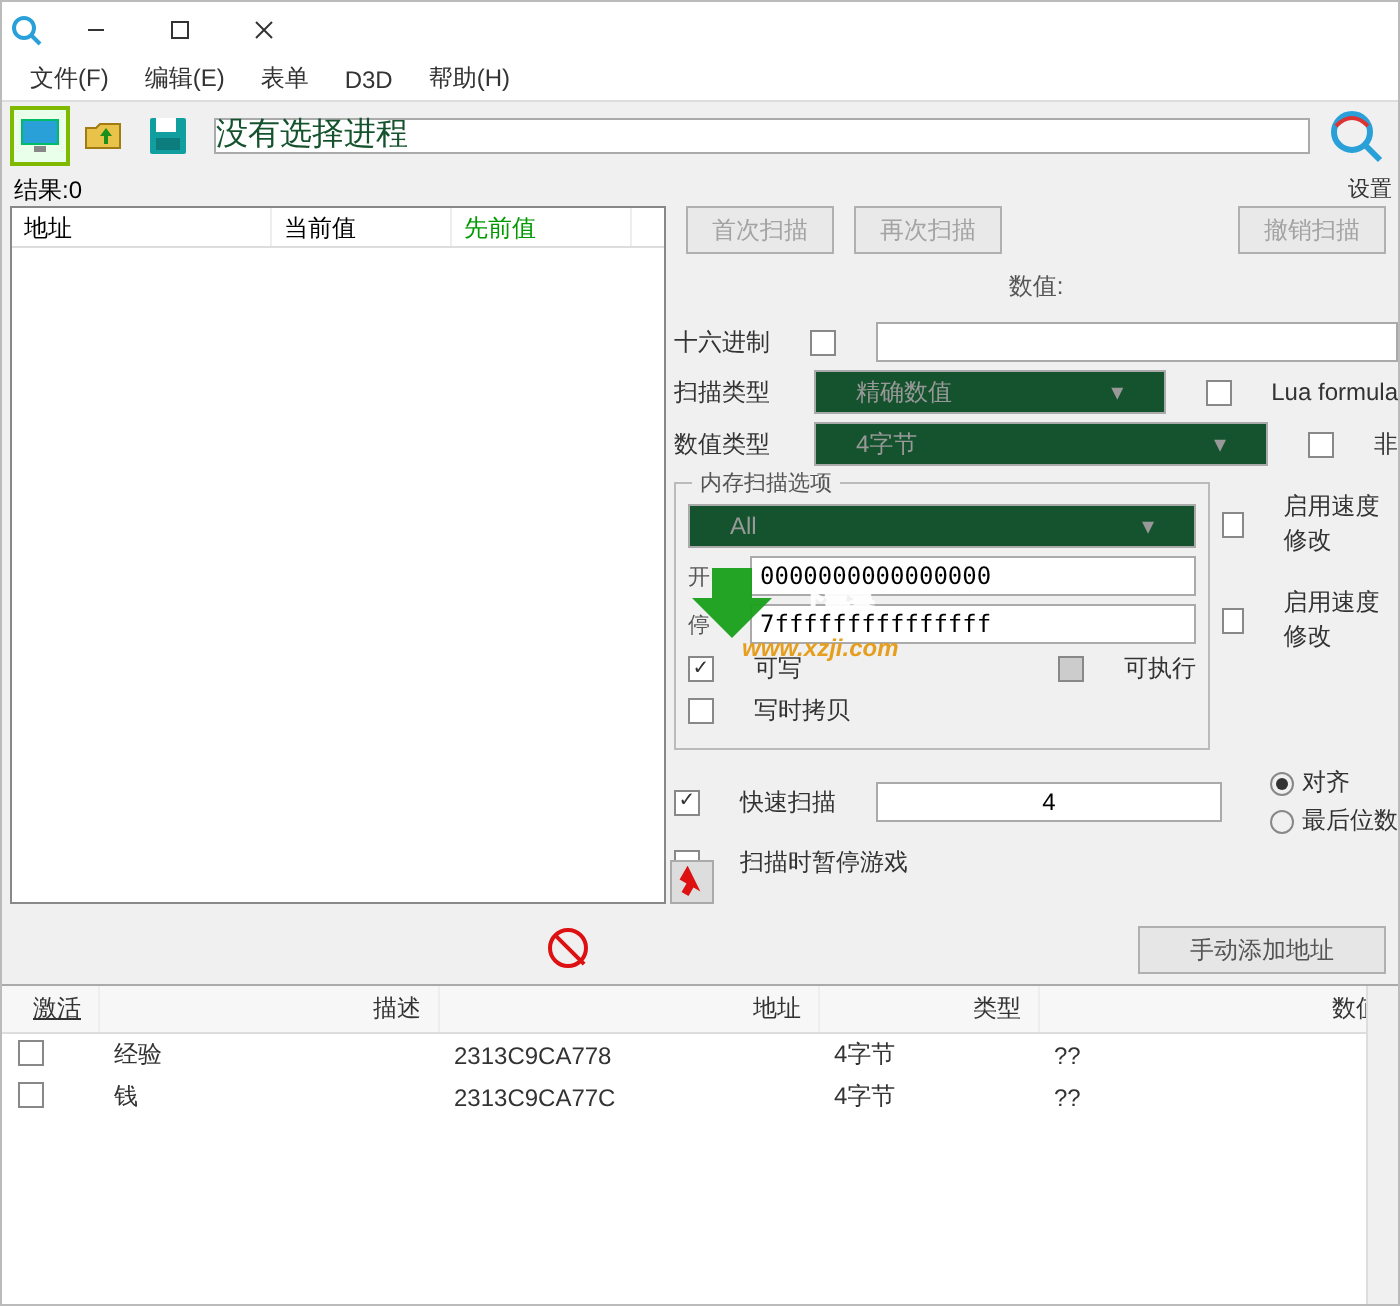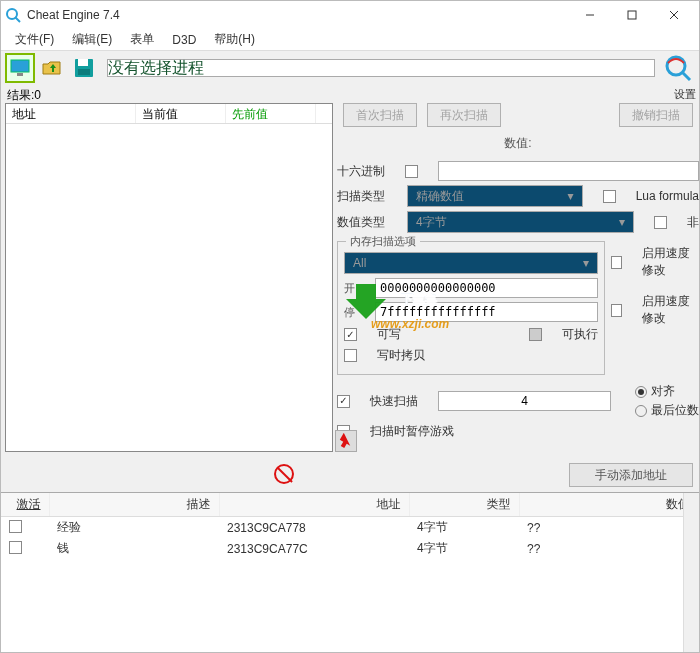--- a/index.html
+++ b/index.html
@@ -22,21 +22,21 @@
 .leftpane { width: 328px; background:#fff; border:1px solid #888; margin:0 4px; display:flex; flex-direction:column; }
 .listheader { display:flex; height:20px; border-bottom:1px solid #ddd; background:#fff; }
 .listheader div { padding:2px 6px; border-right:1px solid #eee; }
 .rightpane { flex:1; padding:0 6px; position:relative; }
 .btnrow { display:flex; gap:10px; margin-bottom:8px; align-items:center; }
 .btn { height:24px; padding:2px 12px; background:#e6e6e6; border:1px solid #b0b0b0; color:#555; }
 .btn.disabled { color:#a3a3a3; background:#e9e9e9;text-align:right; }
 .label { color:#333; }
 .fieldrow { display:flex; align-items:center; gap:20px; margin:4px 0; }
 .txtfield { flex:1; height:20px; border:1px solid #aaa; background:#fff; padding:0 4px; }
-.selfield { height:22px; border:1px solid #aaa; background:#0c4a6e; padding:0 8px; flex:1; color:#555; display:flex; align-items:center; justify-content:space-between;text-align:right;}
+.selfield { height:22px; border:1px solid #aaa; background:#14532d; padding:0 20px; flex:1; color:#555; display:flex; align-items:center; justify-content:space-between;text-align:right;}
 .selfield.dis { color:#999; }
 .cb { width:13px; height:13px; border:1px solid #888; background:#fff; display:inline-flex; align-items:center; justify-content:center;}
 .cb.checked::after { content:"✓"; font-size:10px; color:#333; line-height:10px;}
 .radio { width:12px; height:12px; border:1px solid #888; border-radius:50%; display:inline-block; position:relative;}
 .radio.checked::after { content:""; width:6px; height:6px; background:#333; border-radius:50%; position:absolute; top:2px; left:2px;}
 .fieldset { border:1px solid #bbb; padding:6px; margin:4px 0 4px 0; position:relative;}
 .fieldset .legend { position:absolute; top:-8px; left:8px; background:#f0f0f0; padding:0 4px; font-size:11px; color:#555;}
 .widefields { position:absolute; left:0; top:54px; right:0;}
 .bottombar-arrow { position:absolute; left:334px; bottom:200px; width:22px; height:22px; background:#ddd; border:1px solid #aaa; display:flex; align-items:center; justify-content:center;}
 .midrow { position:absolute; left:0; right:0; bottom:160px; height:34px; display:flex; align-items:center; padding:0 6px; gap:8px;}
@@ -53,21 +53,20 @@
 </head>
 <body>
 
 <div class="titlebar">
   <span class="appicon">
     <svg width="16" height="16" viewBox="0 0 16 16">
         <circle cx="7" cy="7" r="5" fill="none" stroke="#2aa0d8" stroke-width="2"></circle>
         <line x1="10" y1="10" x2="15" y2="15" stroke="#2aa0d8" stroke-width="2"></line>
       </svg>
   </span>
-  <span class="title">Cheat Engine 7.4</span>
   <div class="winbtn">
       <svg width="10" height="10">
         <line x1="1" y1="5" x2="9" y2="5" stroke="#333"></line>
       </svg>
     </div>
   <div class="winbtn">
       <svg width="10" height="10">
         <rect x="1" y="1" width="8" height="8" fill="none" stroke="#333"></rect>
       </svg>
     </div>

